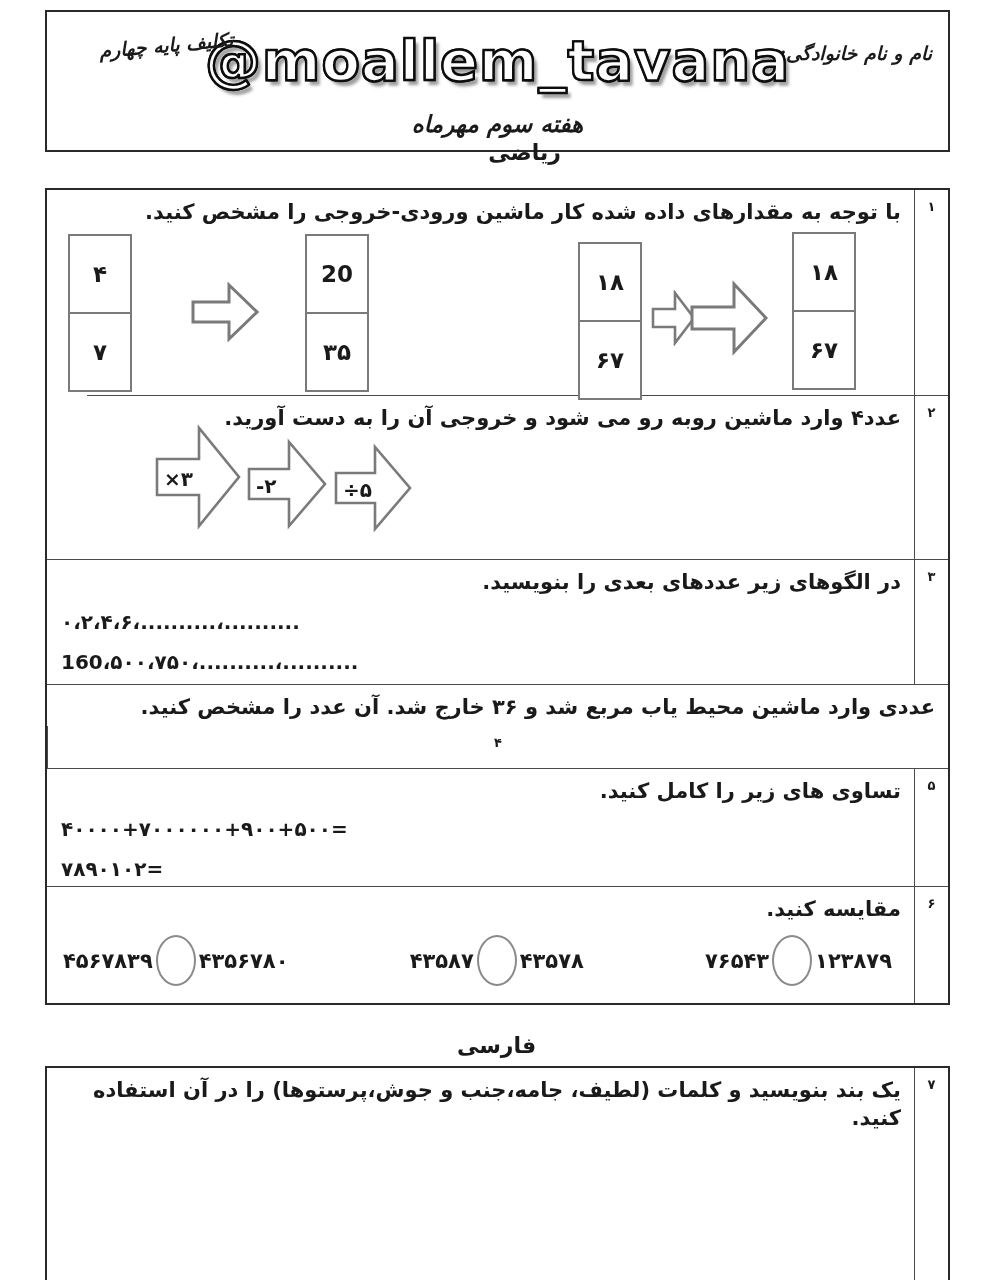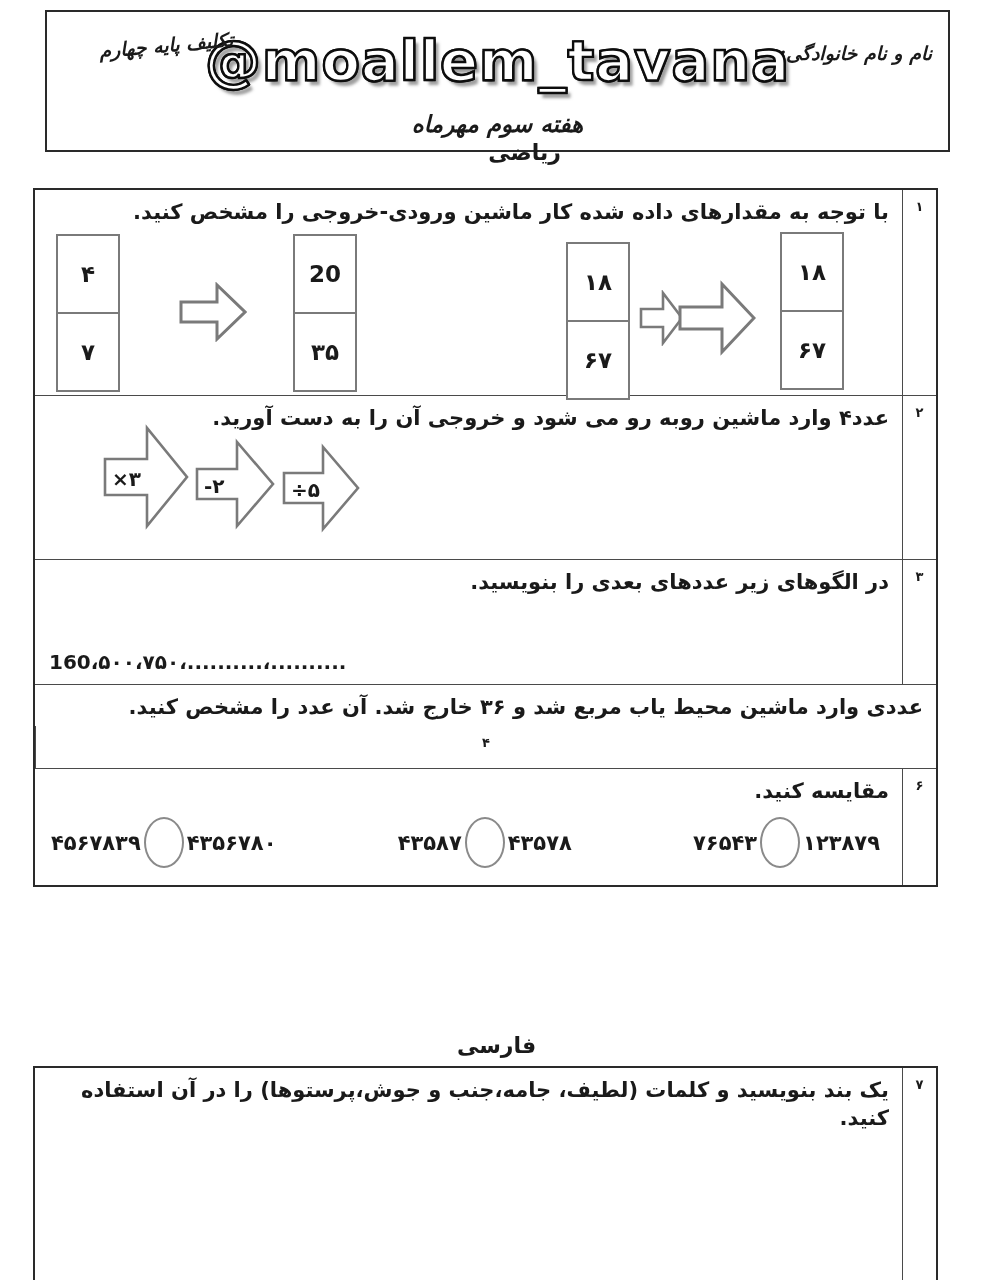--- a/index.html
+++ b/index.html
@@ -14,21 +14,21 @@
     text-shadow:-1px -1px 0 #111,1px -1px 0 #111,-1px 1px 0 #111,1px 1px 0 #111,4px 5px 3px rgba(80,80,80,.55);}
   .hdr-assign{position:absolute;left:52px;top:22px;direction:rtl;font-family:"DejaVu Serif",serif;font-style:italic;font-weight:bold;font-size:19px;transform:rotate(-5deg);}
   .hdr-week{position:absolute;left:0;right:0;top:98px;text-align:center;direction:rtl;font-family:"DejaVu Serif",serif;font-style:italic;font-weight:bold;font-size:23px;}
 
   
   .sec-title{position:absolute;left:0;width:993px;text-align:center;direction:rtl;font-weight:bold;font-size:22px;}
   #math-title{top:140px;margin-left:28px;}
   #farsi-title{top:1033px;}
 
   
-  .qtable{position:absolute;left:33px;width:901px;border:2px solid #2a2a2a;background:#fff;}
+  .qtable{position:absolute;left:45px;width:901px;border:2px solid #2a2a2a;background:#fff;}
   #math-table{top:188px;}
   #farsi-table{top:1066px;}
   .qrow{display:flex;border-top:1.5px solid #4a4a4a;}
   .qrow:first-child{border-top:none;}
   .qcontent{flex:1 1 auto;position:relative;direction:rtl;}
   .qnum{flex:0 0 33px;border-left:1.5px solid #4a4a4a;text-align:center;padding-top:9px;font-size:13px;font-weight:bold;}
   .qtext{padding:8px 13px 0 10px;font-weight:bold;font-size:21px;text-align:right;line-height:1.35;}
 
   
   .stack{position:absolute;direction:ltr;}
@@ -102,21 +102,21 @@
         </div>
 
         <div class="stack" style="right:58px;top:42px;">
           <div class="cell">۱۸</div>
           <div class="cell">۶۷</div>
         </div>
       </div>
       <div class="qnum">۱</div>
     </div>
 
-    <div class="qrow" style="height:163px;">
+    <div class="qrow" style="height:163px;margin-left:40px;">
       <div class="qcontent">
         <div class="qtext">عدد۴ وارد ماشین روبه رو می شود و خروجی آن را به دست آورید.</div>
 
         <div class="op-arrow" style="left:68px;top:28px;">
           <svg width="86" height="106" viewBox="0 0 86 106">
               <path d="M2 35 H44 V4 L84 53 L44 102 V71 H2 Z" fill="#fff" stroke="#7a7a7a" stroke-width="2.6"></path>
             </svg>
           <span class="op-label">×۳</span>
         </div>
         <div class="op-arrow" style="left:160px;top:42px;">
@@ -131,32 +131,41 @@
             </svg>
           <span class="op-label">÷۵</span>
         </div>
       </div>
       <div class="qnum">۲</div>
     </div>
 
     <div class="qrow" style="height:124px;">
       <div class="qcontent">
         <div class="qtext">در الگوهای زیر عددهای بعدی را بنویسید.</div>
+        <div class="ltr-line" style="top:50px;">۰،۲،۴،۶،..........،..........</div>
         <div class="ltr-line" style="top:90px;">160،۵۰۰،۷۵۰،..........،..........</div>
       </div>
       <div class="qnum">۳</div>
     </div>
 
     <div class="qrow" style="height:83px;flex-direction:column;">
       <div class="qcontent">
         <div class="qtext">عددی وارد ماشین محیط یاب مربع شد و ۳۶ خارج شد. آن عدد را مشخص کنید.</div>
       </div>
       <div class="qnum">۴</div>
     </div>
 
+    <div class="qrow" style="height:117px;">
+      <div class="qcontent">
+        <div class="qtext">تساوی های زیر را کامل کنید.</div>
+        <div class="ltr-line" style="top:48px;">۴۰۰۰۰+۷۰۰۰۰۰۰+۹۰۰+۵۰۰=</div>
+        <div class="ltr-line" style="top:88px;">۷۸۹۰۱۰۲=</div>
+      </div>
+      <div class="qnum">۵</div>
+    </div>
 
     <div class="qrow" style="height:116px;">
       <div class="qcontent">
         <div class="qtext">مقایسه کنید.</div>
         <div class="cmp-line">
           <span class="cmp-pair">
             <span>۴۵۶۷۸۳۹</span>
             <span class="cmp-circle"></span>
             <span>۴۳۵۶۷۸۰</span>
           </span>

